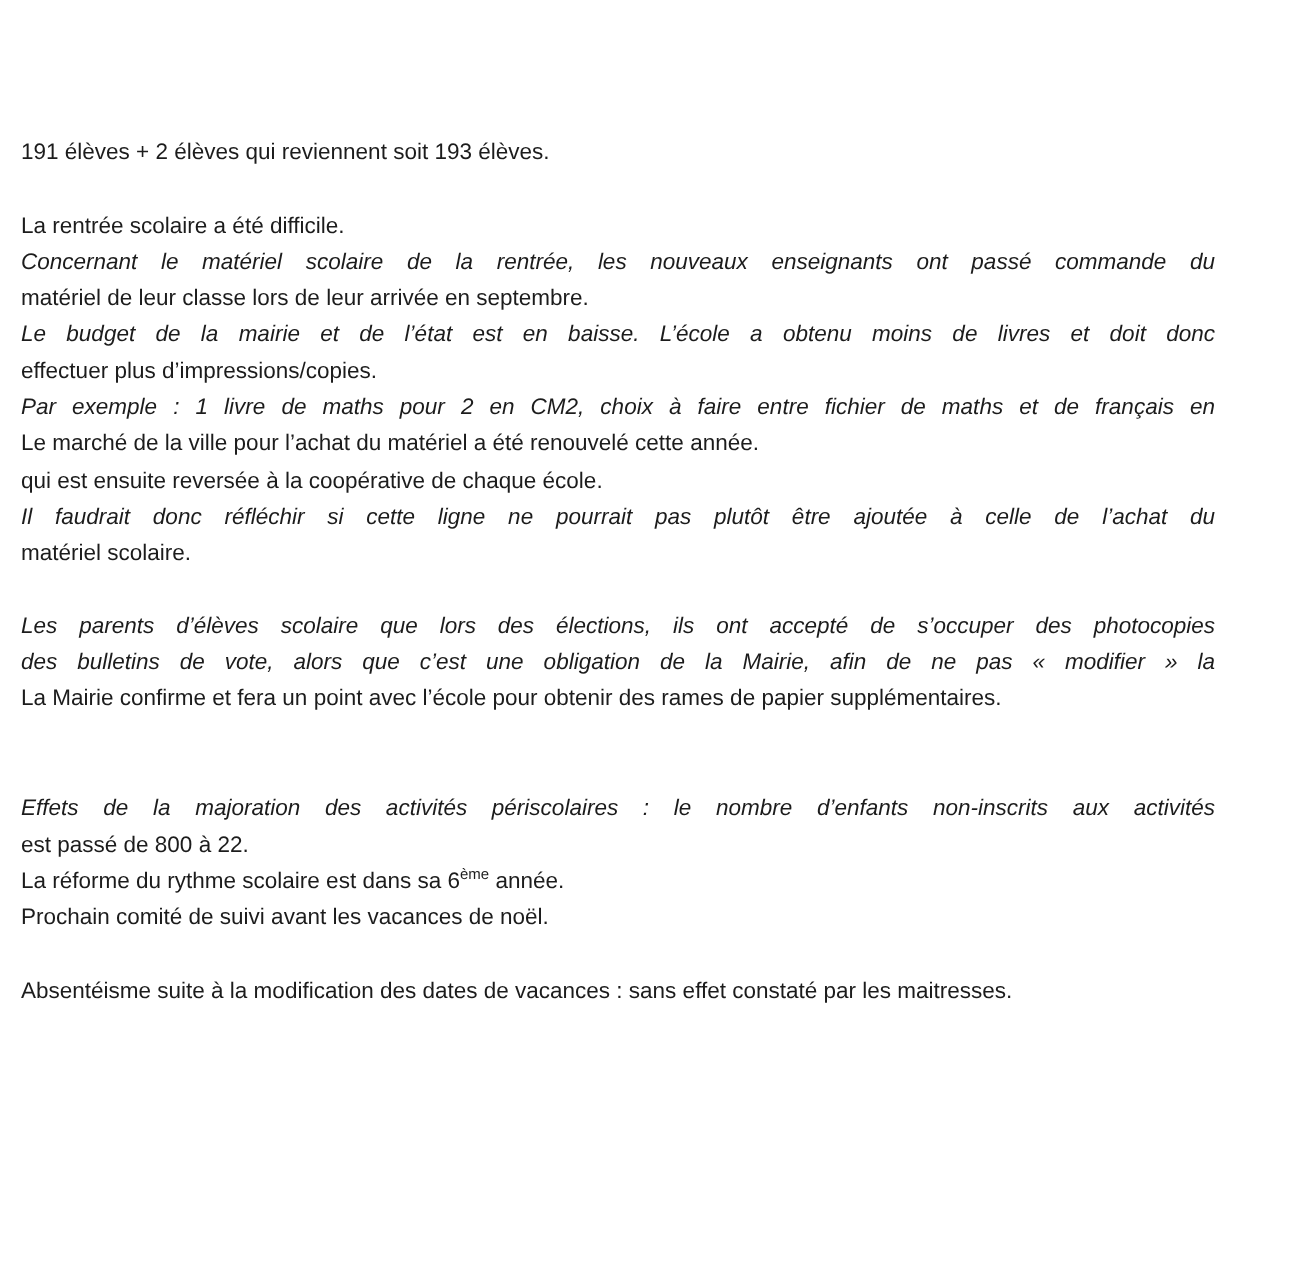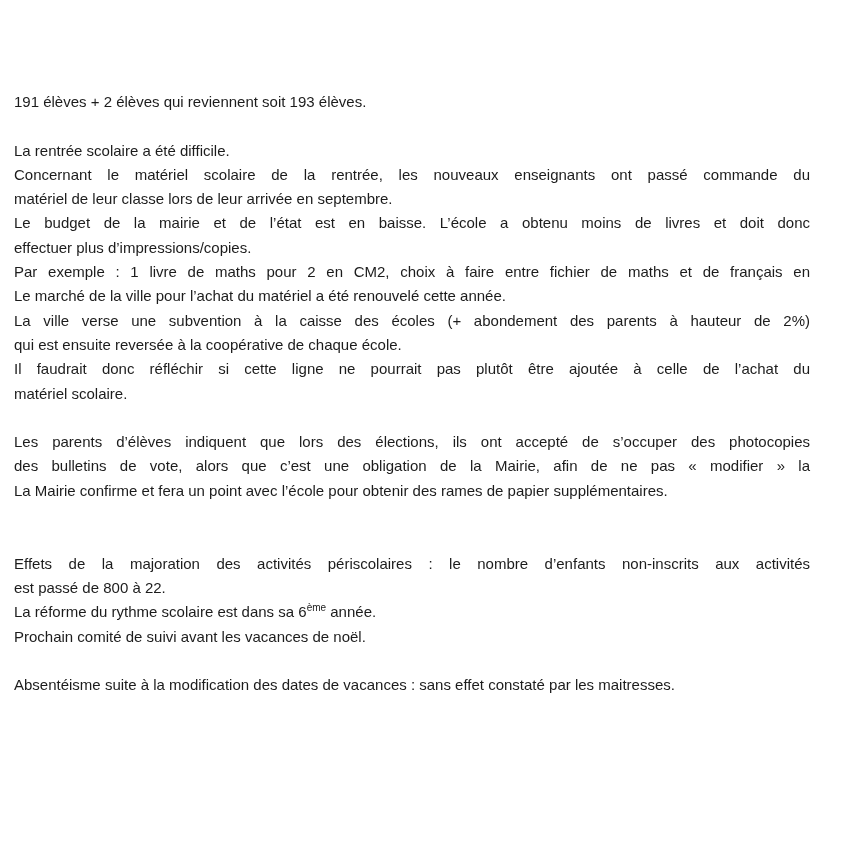--- a/index.html
+++ b/index.html
@@ -24,46 +24,46 @@
     line-height: 24.3px;
   }
   .line {
     min-height: 24.3px;
     height: 24.3px;
     text-align: left;
   }
   .line.just {
     text-align: justify;
     text-align-last: justify;
+    font-style: italic;
   }
   .line sup {
     font-size: 10px;
     line-height: 0;
     vertical-align: super;
   }
 </style>
 </head>
 <body>
 
 <div class="doc-page">
     <div class="line">191 élèves + 2 élèves qui reviennent soit 193 élèves.</div>
     <div class="line"></div>
     <div class="line">La rentrée scolaire a été difficile.</div>
     <div class="line just">Concernant le matériel scolaire de la rentrée, les nouveaux enseignants ont passé commande du</div>
     <div class="line">matériel de leur classe lors de leur arrivée en septembre.</div>
     <div class="line just">Le budget de la mairie et de l’état est en baisse. L’école a obtenu moins de livres et doit donc</div>
     <div class="line">effectuer plus d’impressions/copies.</div>
     <div class="line just">Par exemple : 1 livre de maths pour 2 en CM2, choix à faire entre fichier de maths et de français en</div>
     <div class="line">Le marché de la ville pour l’achat du matériel a été renouvelé cette année.</div>
-    <div class="line just">La ville verse une subvention à la caisse des écoles (+ abondement des parents à hauteur de 2%)</div>
     <div class="line">qui est ensuite reversée à la coopérative de chaque école.</div>
     <div class="line just">Il faudrait donc réfléchir si cette ligne ne pourrait pas plutôt être ajoutée à celle de l’achat du</div>
     <div class="line">matériel scolaire.</div>
     <div class="line"></div>
-    <div class="line just">Les parents d’élèves indiquent que lors des élections, ils ont accepté de s’occuper des photocopies</div>
+    <div class="line just">Les parents d’élèves scolaire que lors des élections, ils ont accepté de s’occuper des photocopies</div>
     <div class="line just">des bulletins de vote, alors que c’est une obligation de la Mairie, afin de ne pas « modifier » la</div>
     <div class="line">La Mairie confirme et fera un point avec l’école pour obtenir des rames de papier supplémentaires.</div>
     <div class="line"></div>
     <div class="line"></div>
     <div class="line just">Effets de la majoration des activités périscolaires : le nombre d’enfants non-inscrits aux activités</div>
     <div class="line">est passé de 800 à 22.</div>
     <div class="line"><span>La réforme du rythme scolaire est dans sa 6</span><sup>ème</sup><span> année.</span></div>
     <div class="line">Prochain comité de suivi avant les vacances de noël.</div>
     <div class="line"></div>
     <div class="line">Absentéisme suite à la modification des dates de vacances : sans effet constaté par les maitresses.</div>

